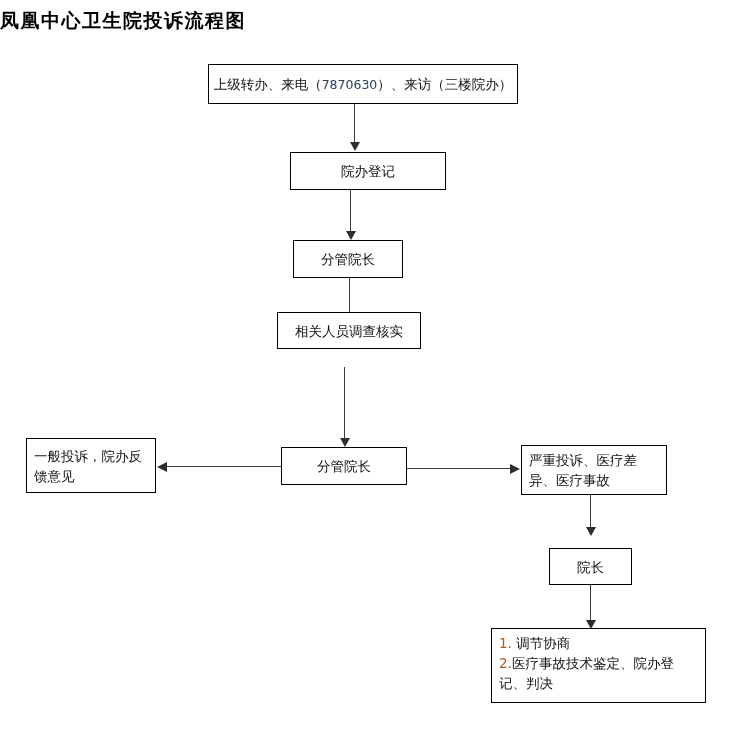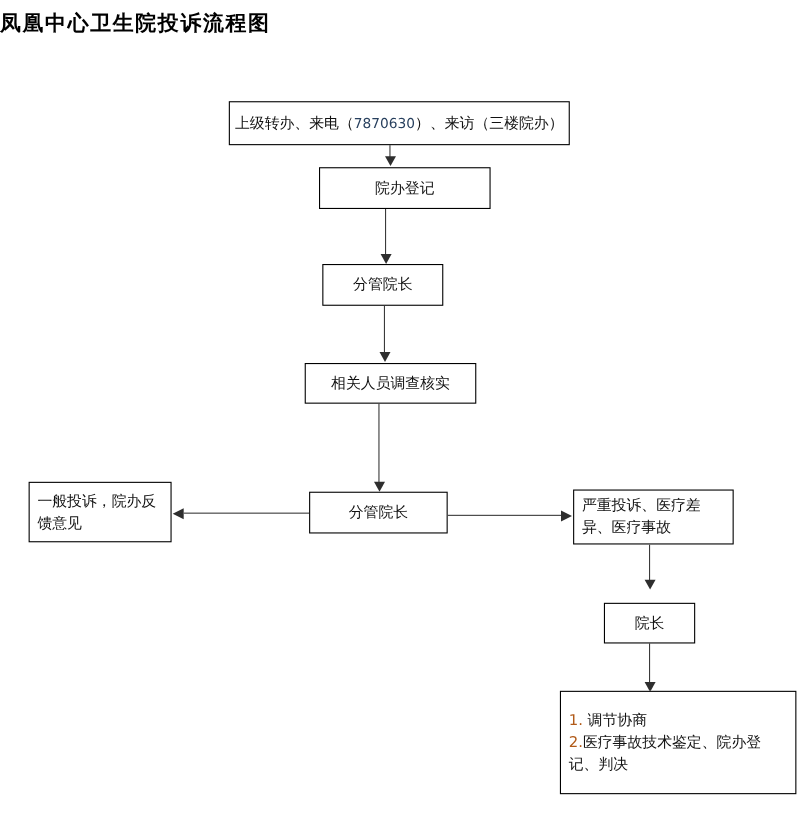--- a/index.html
+++ b/index.html
@@ -107,42 +107,42 @@
     z-index: 2;
   }
 </style>
 </head>
 <body>
 
 <div id="canvas">
 
   <div id="title">凤凰中心卫生院投诉流程图</div>
 
-  <div class="node center" style="left:208px; top:64px; width:310px; height:40px;margin-top:28px;">
+  <div class="node center" style="left:208px; top:64px; width:310px; height:40px;">
     <span class="txt"><span>上级转办、来电（</span><span class="phone">7870630</span><span>）、来访（三楼院办）</span></span>
   </div>
 
   <div class="vline" style="left:354px; top:104px; height:39px;"></div>
   <div class="arrow-down" style="left:350px; top:142px;"></div>
 
   <div class="node center" style="left:290px; top:152px; width:156px; height:38px;">
     <span class="txt">院办登记</span>
   </div>
 
   <div class="vline" style="left:350px; top:190px; height:42px;"></div>
   <div class="arrow-down" style="left:346px; top:231px;"></div>
 
   <div class="node center" style="left:293px; top:240px; width:110px; height:38px;">
     <span class="txt">分管院长</span>
   </div>
 
   <div class="vline" style="left:349px; top:278px; height:43px;"></div>
   <div class="arrow-down" style="left:345px; top:320px;"></div>
 
-  <div class="node center" style="left:277px; top:330px; width:156px; height:37px;">
+  <div class="node center" style="left:277px; top:312px; width:144px; height:37px;">
     <span class="txt">相关人员调查核实</span>
   </div>
 
   <div class="vline" style="left:344px; top:367px; height:72px;"></div>
   <div class="arrow-down" style="left:340px; top:438px;"></div>
 
   <div class="node leftpad" style="left:26px; top:438px; width:130px; height:55px;">
     <span class="txt">一般投诉，院办反馈意见</span>
   </div>
 
@@ -163,17 +163,17 @@
   <div class="vline" style="left:590px; top:495px; height:33px;"></div>
   <div class="arrow-down" style="left:586px; top:527px;"></div>
 
   <div class="node center" style="left:549px; top:536px; width:83px; height:37px;margin-top:12px;">
     <span class="txt">院长</span>
   </div>
 
   <div class="vline" style="left:590px; top:573px; height:48px;"></div>
   <div class="arrow-down" style="left:586px; top:620px;"></div>
 
-  <div class="node leftpad" style="left:509px; top:628px; width:215px; height:94px; align-items:center;">
+  <div class="node leftpad" style="left:491px; top:628px; width:215px; height:75px; align-items:flex-start;">
     <span class="txt" style="white-space:normal;"><span class="num">1.</span><span>  调节协商</span><br><span class="num">2.</span><span>医疗事故技术鉴定、院办登记、判决</span></span>
   </div>
 
 </div>
 
 </body></html>

